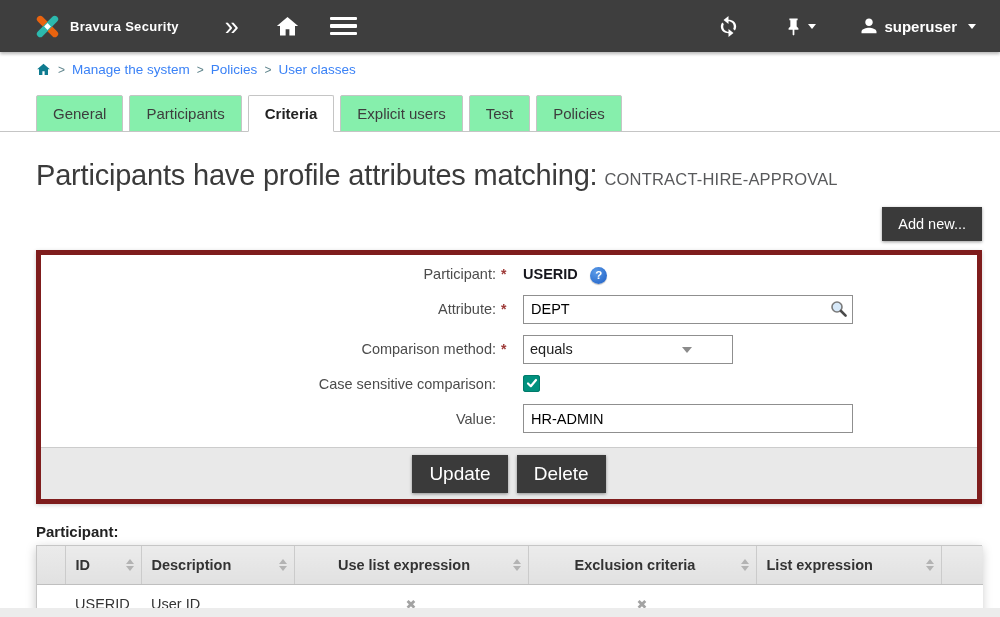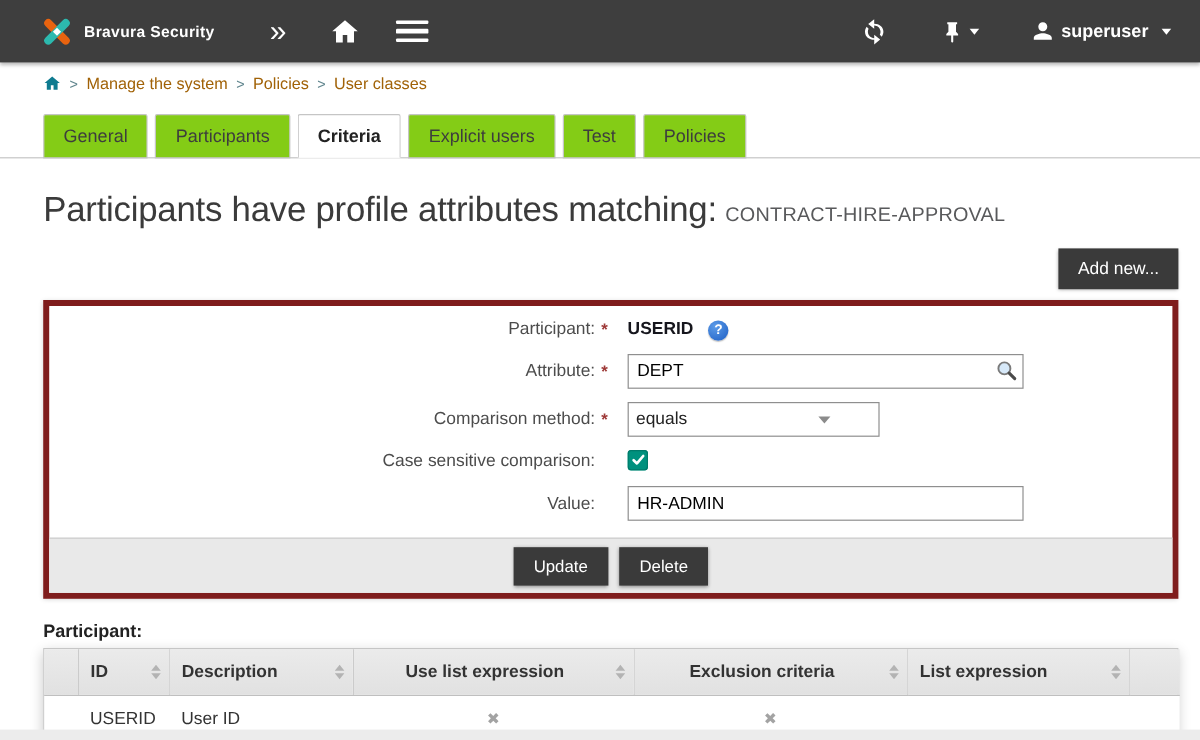--- a/index.html
+++ b/index.html
@@ -19,26 +19,26 @@
   .icon-btn { display:flex; align-items:center; margin-left:36px; cursor:pointer; }
   .topbar-right { margin-left:auto; display:flex; align-items:center; gap:44px; }
   .topbar-right .icon-btn { margin-left:0; }
   .caret-down { width:0; height:0; border-left:4.5px solid transparent; border-right:4.5px solid transparent; border-top:5px solid #fff; margin-left:5px; }
   .user-menu { display:flex; align-items:center; gap:6px; cursor:pointer; }
   .user-name { color:#fff; font-size:15px; font-weight:bold; }
   .hamburger { display:flex; flex-direction:column; gap:4px; cursor:pointer; margin-left:30px; }
   .hamburger span { width:27px; height:3.6px; background:#fff; border-radius:1px; }
   
   .breadcrumb { padding:10px 0 6px 36px; display:flex; align-items:center; gap:7px; font-size:13.5px; }
-  .crumb { color:#a16207; text-decoration:none; cursor:pointer; }
+  .crumb { color:#3b82f6; text-decoration:none; cursor:pointer; }
   .crumb-sep { color:#61868e; font-size:12px; }
   
   .tabs { display:flex; gap:6px; padding:12px 0 0 36px; border-bottom:1px solid #c5c5c5; }
   .tab {
-    font-size:15px; color:#3d3d3d; background:#84cc16; border:1px solid #c5c5c5;
+    font-size:15px; color:#3d3d3d; background:#86efac; border:1px solid #c5c5c5;
     margin-bottom:-1px; padding:9px 16px 9px; border-radius:2px 2px 0 0; cursor:pointer;
   }
   .tab.active { background:#fff; font-weight:bold; color:#222; border-bottom-color:#fff; }
   
   .main { padding:0 18px 0 36px; }
   .page-title { margin:27px 0 0; font-size:29px; font-weight:400; color:#3b3b3b; letter-spacing:-.2px; }
   .title-value { font-size:16.5px; color:#58595b; font-weight:400; margin-left:7px; letter-spacing:.2px; }
   .addnew-row { display:flex; justify-content:flex-end; margin-top:15px; }
   .btn {
     background:#3a3a3a; color:#fff; border:none; font-family:inherit; font-size:14.5px;
@@ -70,21 +70,21 @@
     padding:0 26px 0 6px; font-family:inherit; background:#fff; border-radius:0;
     appearance:none; -webkit-appearance:none; -moz-appearance:none; cursor:pointer;
   }
   .select-caret { position:absolute; right:9px; top:12px; width:0; height:0; pointer-events:none;
     border-left:5px solid transparent; border-right:5px solid transparent; border-top:6px solid #8b8b8b; }
   .checkbox {
     width:17px; height:17px; background:#00917e; border-radius:3px; cursor:pointer;
     display:inline-flex; align-items:center; justify-content:center; box-shadow:inset 0 0 0 1px #007a6a;
   }
   .form-footer { background:#e9e9e9; border-top:1px solid #ccc; padding:7px 0 6px; display:flex; justify-content:center; gap:9px; }
-  .form-footer .btn { font-size:14px; padding:8px 17px; }
+  .form-footer .btn { font-size:19px; padding:8px 17px; }
   
   .participants-label { margin-top:19px; font-weight:bold; font-size:15px; color:#222; }
   .ptable-wrap { margin-top:5px; border:1px solid #c6c6c6; background:#fff; box-shadow:0 3px 10px rgba(0,0,0,.22); }
   table.ptable { width:100%; border-collapse:collapse; table-layout:fixed; }
   .ptable th {
     background:linear-gradient(#ebebeb,#e1e1e1); height:38px; font-size:14.5px; color:#333;
     font-weight:bold; text-align:left; padding:0 24px 0 10px; position:relative;
     border-bottom:1px solid #bfbfbf; cursor:pointer;
   }
   .ptable th + th { border-left:1px solid #cbcbcb; }

